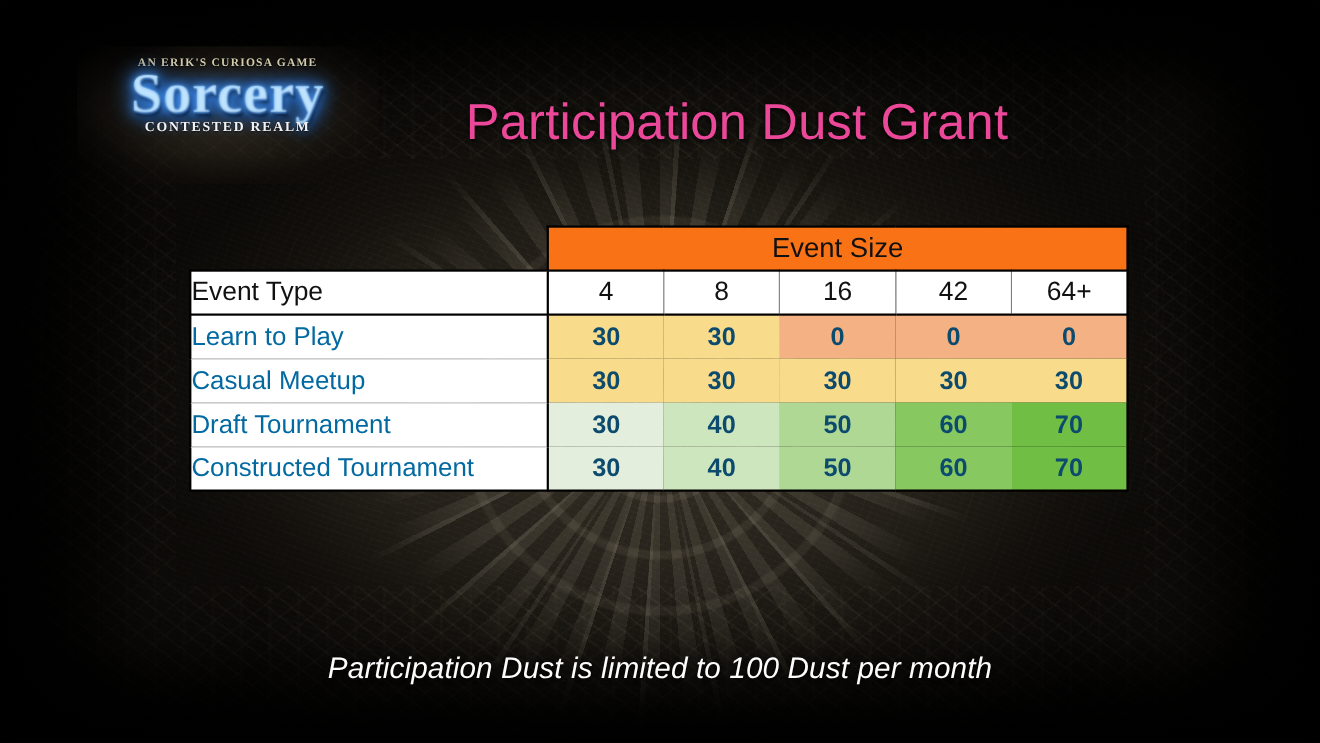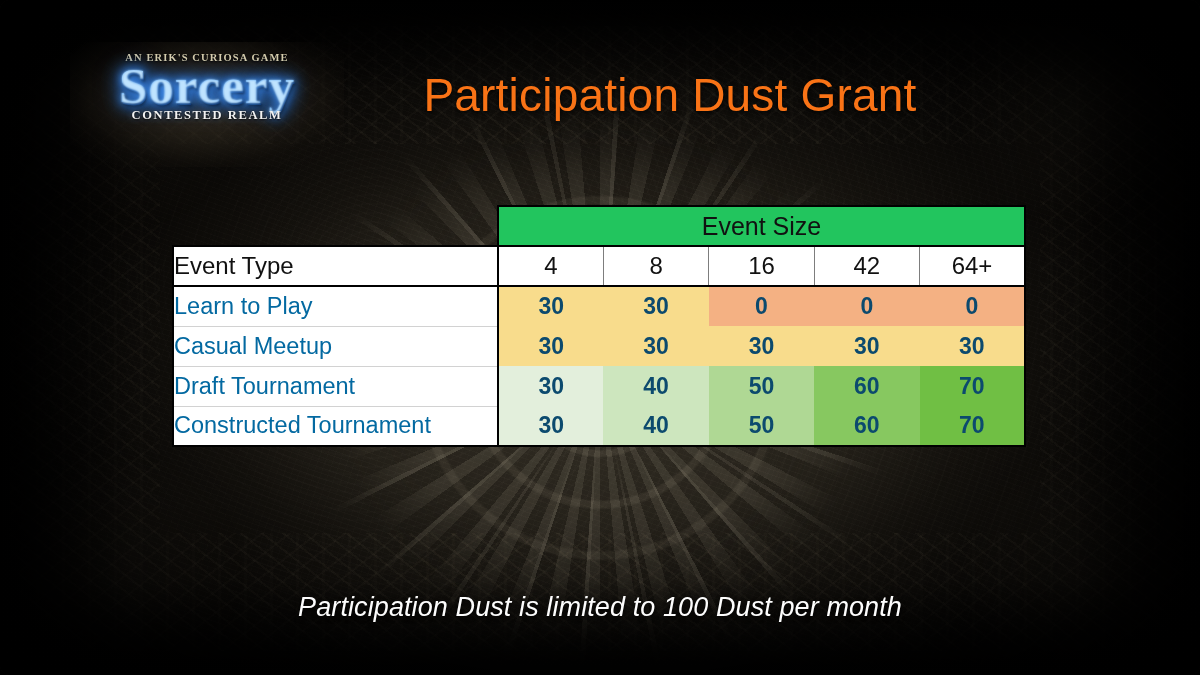--- a/index.html
+++ b/index.html
@@ -142,25 +142,25 @@
     font-size:12.5px; font-weight:700;
     letter-spacing:1.6px;
     color:#f2f2f2;
     text-transform:uppercase;
     text-shadow:0 1px 2px #000, 0 0 6px rgba(120,170,230,.5);
     margin-top:-4px;
   }
 
   
   .title {
-    position:absolute; left:390px; top:62px;
+    position:absolute; left:390px; top:77px;
     width:560px; height:66px;
     display:flex; align-items:center; justify-content:center;
     font-size:46px; font-weight:400;
-    color:#f97316;
+    color:#ec4899;
     letter-spacing:.2px;
     white-space:nowrap;
     text-shadow:0 2px 5px rgba(0,0,0,.85);
     z-index:5;
   }
 
   
   .table-wrap {
     position:absolute;
     left:172px; top:205px;
@@ -180,21 +180,21 @@
     vertical-align:middle;
   }
   
   col.c-type  { width:325px; }
   col.c-size  { width:105.4px; }
 
   
   .spacer-cell { background:transparent; border:none; height:41px; }
 
   .eventsize-cell {
-    background:#22c55e;
+    background:#f97316;
     border:2.5px solid #000;
     text-align:center;
     font-size:25px;
     color:#111;
     height:41px;
   }
 
   .type-head {
     background:#ffffff;
     border:2.5px solid #000;

